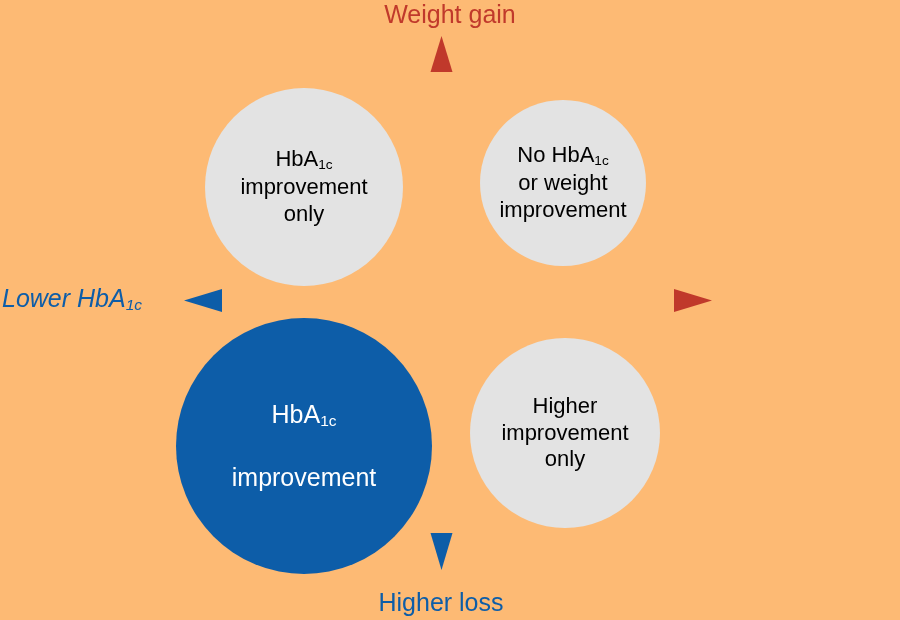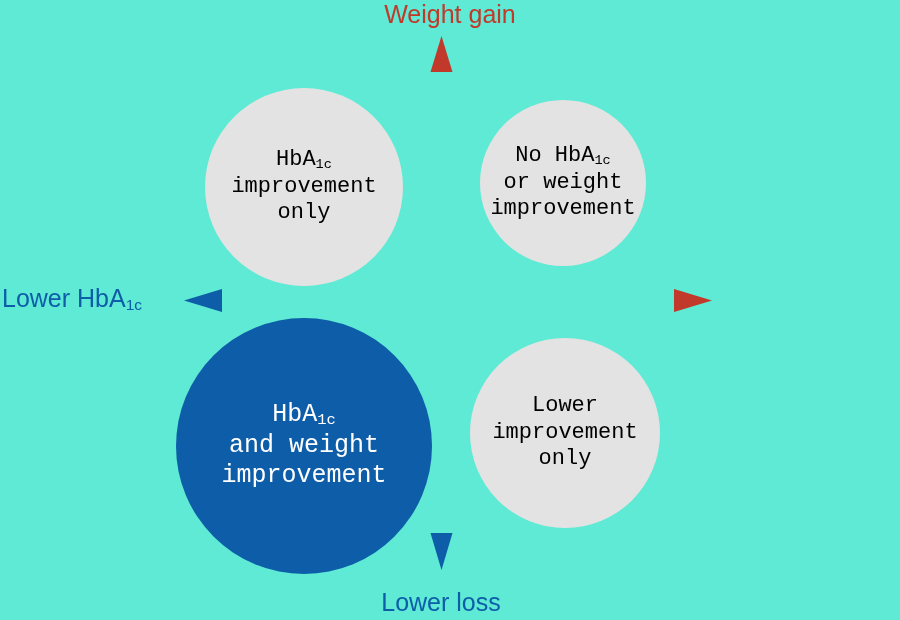--- a/index.html
+++ b/index.html
@@ -7,21 +7,21 @@
     padding: 0;
     background: #ffffff;
   }
   body {
     font-family: "Liberation Sans", sans-serif;
   }
   #canvas {
     position: relative;
     width: 900px;
     height: 620px;
-    background: #5eead4;
+    background: #fdba74;
     overflow: hidden;
   }
 
   
   .axis-label {
     position: absolute;
     font-size: 25px;
     line-height: 1;
     white-space: nowrap;
   }
@@ -39,20 +39,21 @@
     transform: translateX(-50%);
   }
   #label-weight-loss {
     top: 590px;
     left: 441px;
     transform: translateX(-50%);
   }
   #label-lower-hba1c {
     top: 286px;
     left: 2px;
+    font-style: italic;
   }
   #label-higher-hba1c {
     top: 286px;
     left: 723px;
   }
 
   
   #axes {
     position: absolute;
     top: 0;
@@ -63,21 +64,20 @@
 
   
   .bubble {
     position: absolute;
     border-radius: 50%;
     display: flex;
     align-items: center;
     justify-content: center;
     text-align: center;
     box-sizing: border-box;
-    font-family: Liberation Mono, monospace;
   }
   .bubble-gray {
     background: #e3e3e3;
     color: #000000;
   }
   .bubble-blue {
     background: #0d5da8;
     color: #ffffff;
   }
   .bubble-text {
@@ -152,21 +152,21 @@
     <polygon points="184,300.5 222,312 222,289" fill="#0d5da8"></polygon>
 
     <polygon points="712,300.5 674,312 674,289" fill="#c0392b"></polygon>
   </svg>
 
   <div class="axis-label red-text" id="label-weight-gain">
     <span>Weight gain</span>
   </div>
 
   <div class="axis-label blue-text" id="label-weight-loss">
-    <span>Lower loss</span>
+    <span>Higher loss</span>
   </div>
 
   <div class="axis-label blue-text" id="label-lower-hba1c">
     <span>Lower HbA</span><span class="sub">1c</span>
   </div>
 
 
   <div class="bubble bubble-gray" id="bubble-hba1c-only">
     <div class="bubble-text">
       <span>HbA</span><span class="sub">1c</span><br>
@@ -179,26 +179,26 @@
     <div class="bubble-text">
       <span>No HbA</span><span class="sub">1c</span><br>
       <span>or weight</span><br>
       <span>improvement</span>
     </div>
   </div>
 
   <div class="bubble bubble-blue" id="bubble-hba1c-and-weight">
     <div class="bubble-text">
       <span>HbA</span><span class="sub">1c</span><br>
-      <span>and weight</span><br>
+      <br>
       <span>improvement</span>
     </div>
   </div>
 
   <div class="bubble bubble-gray" id="bubble-weight-only">
     <div class="bubble-text">
-      <span>Lower</span><br>
+      <span>Higher</span><br>
       <span>improvement</span><br>
       <span>only</span>
     </div>
   </div>
 
 </div>
 
 </body></html>

